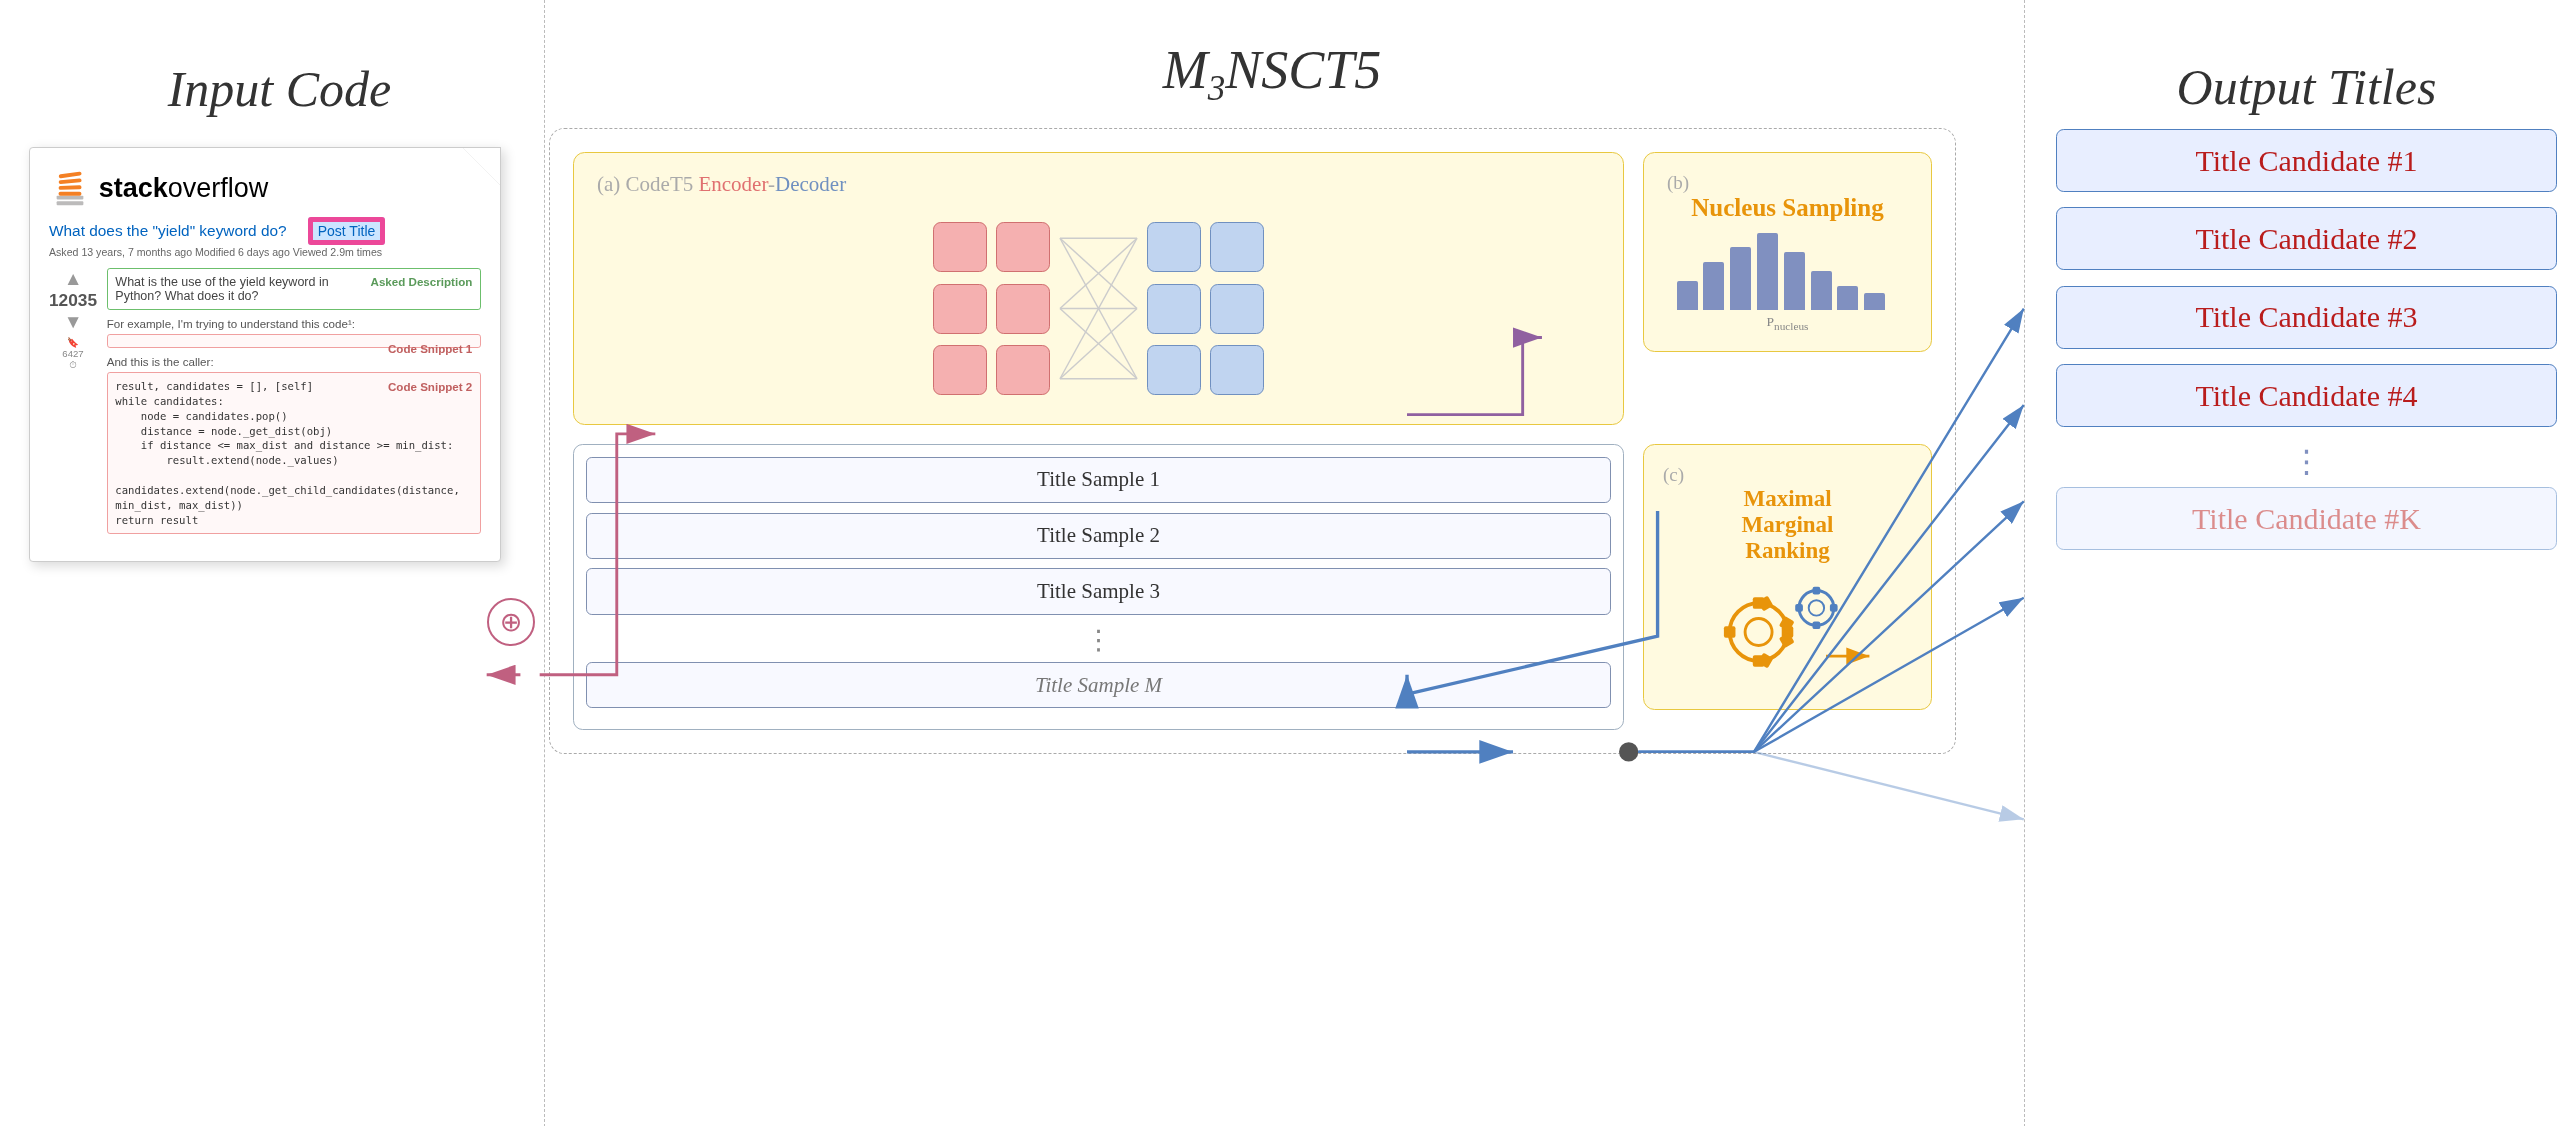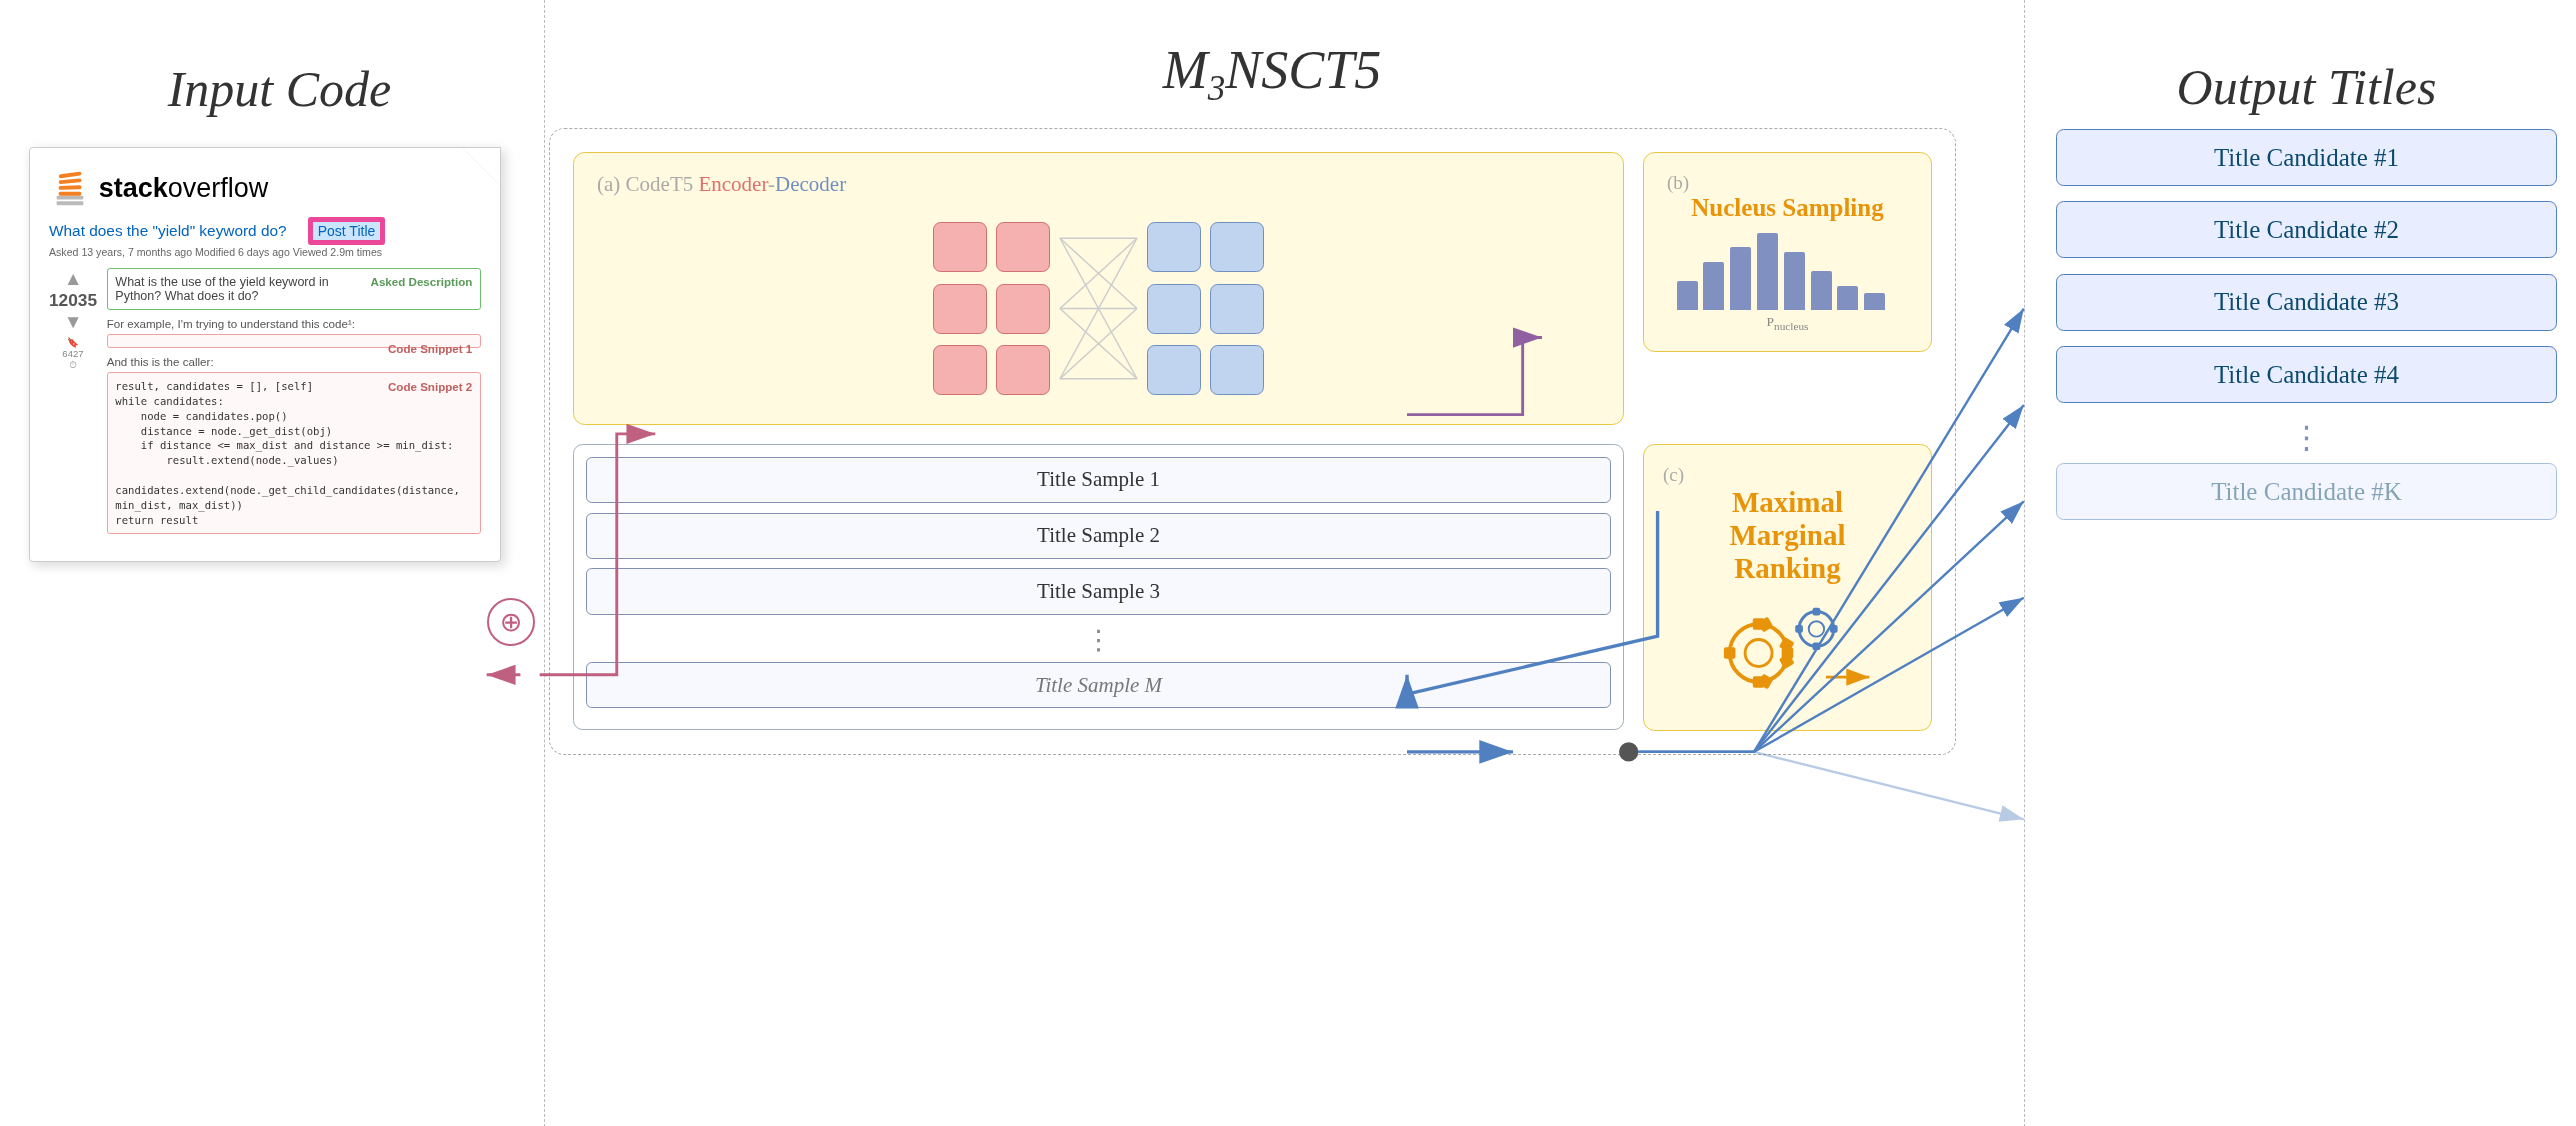--- a/index.html
+++ b/index.html
@@ -319,21 +319,21 @@
 
     
     .mmr-box {
       background: #fffae0;
       border: 1.9px solid #e8c840;
       border-radius: 11.6px;
       padding: 19px;
       width: 289px;
     }
     .mmr-label {
-      font-size: 29px;
+      font-size: 23px;
       color: #e8940a;
       font-weight: bold;
       text-align: center;
       margin-bottom: 9.6px;
     }
 
     
     .gears-container {
       display: flex;
       justify-content: center;
@@ -352,22 +352,22 @@
       margin-bottom: 13px;
       font-family: Liberation Serif, serif;
     }
 
     .title-candidate {
       border: 1.9px solid #5080c0;
       border-radius: 7.7px;
       padding: 13.5px 19px;
       margin-bottom: 15.4px;
       text-align: center;
-      font-size: 25px;
-      color: #0c4a6e;
+      font-size: 30px;
+      color: #b91c1c;
       background: #e8eeff;
     }
     .title-candidate.faded {
       opacity: 0.5;
     }
     .title-dots {
       text-align: center;
       font-size: 31px;
       color: #8090c0;
       margin: 7.7px 0;

